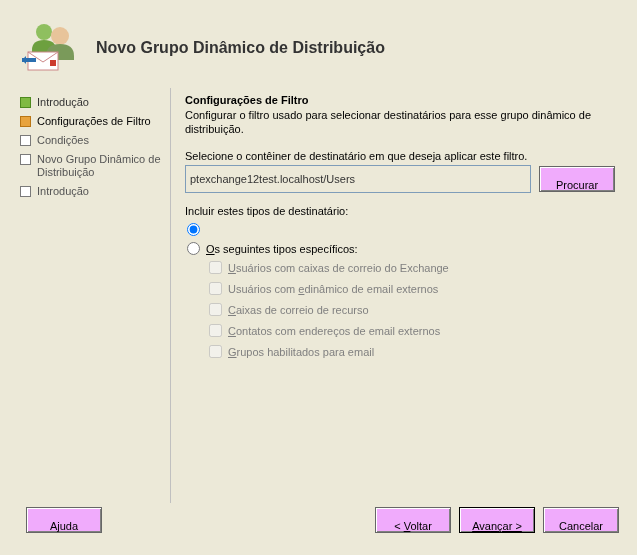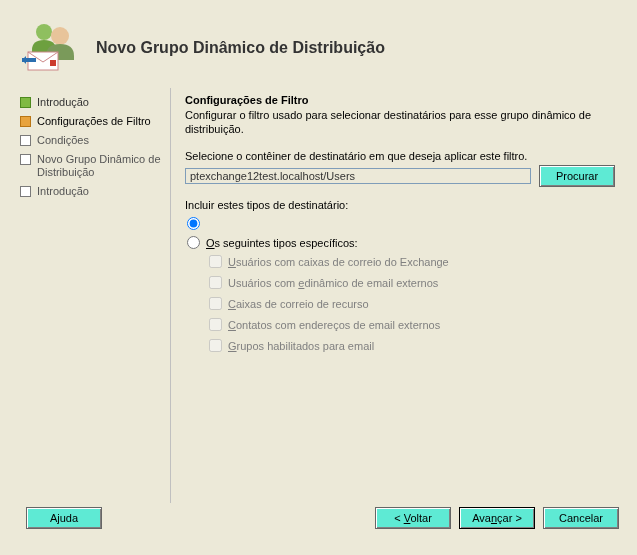--- a/index.html
+++ b/index.html
@@ -53,27 +53,27 @@
   .content {
     flex:1;
     border-left:1px solid #c0c0c0;
     padding: 6px 4px 6px 14px;
   }
   .section-title { font-weight:bold; margin-bottom:2px; }
   .section-desc { margin-bottom:14px; line-height:14px; }
   .field-label { margin-bottom:3px; }
   .row { display:flex; align-items:center; margin-bottom:12px; }
   input.text {
-    flex:1; height:16px; font-family:inherit; font-size:11px;
+    flex:1; height:28px; font-family:inherit; font-size:11px;
     padding:2px 4px; border:1px solid #7f9db9; background:#ece9d8; color:#333;
   }
   .btn {
-    height:22px; min-width:76px; background:#5eead4;
+    height:22px; min-width:76px; background:#f0abfc;
     border:1px solid #666; font-family:inherit; font-size:11px;
-    padding:4px 10px; cursor:pointer;
+    padding:12px 10px; cursor:pointer;
     box-shadow: inset 1px 1px 0 #fff, inset -1px -1px 0 #808080;
   }
   .opt-group-label { margin-bottom:6px; }
   .radio-row { display:flex; align-items:center; margin:3px 0 6px 2px; }
   .radio-row input { margin:0 6px 0 0; }
   .radio-row label { cursor:pointer; }
   .sub-checks { margin-left:24px; }
   .check-row { display:flex; align-items:center; margin:4px 0 8px 0; color:#808080; }
   .check-row input { margin:0 6px 0 0; }
   .check-row label { cursor:default; }
@@ -81,21 +81,21 @@
 
   .footer {
     height:40px; display:flex; align-items:flex-start;
     padding: 0 10px;
   }
   .footer .spacer { flex:1; }
   .footer .btn { margin-left:8px; }
   .btn.help { min-width:76px; }
   .btn.primary { font-weight:normal; }
   .btn .accel { text-decoration:underline; }
-  .btn.default { outline:1px solid #000; outline-offset:-1px; }
+  .btn.default { outline:1px solid #000; outline-offset:-1px;text-decoration:underline; }
 </style>
 </head>
 <body>
 
 <div class="wizard">
 
   <div class="header">
     <div class="header-icon">
       <svg viewBox="0 0 64 64" width="64" height="64">
         <circle cx="22" cy="16" r="8" fill="#8fbf5f"></circle>

